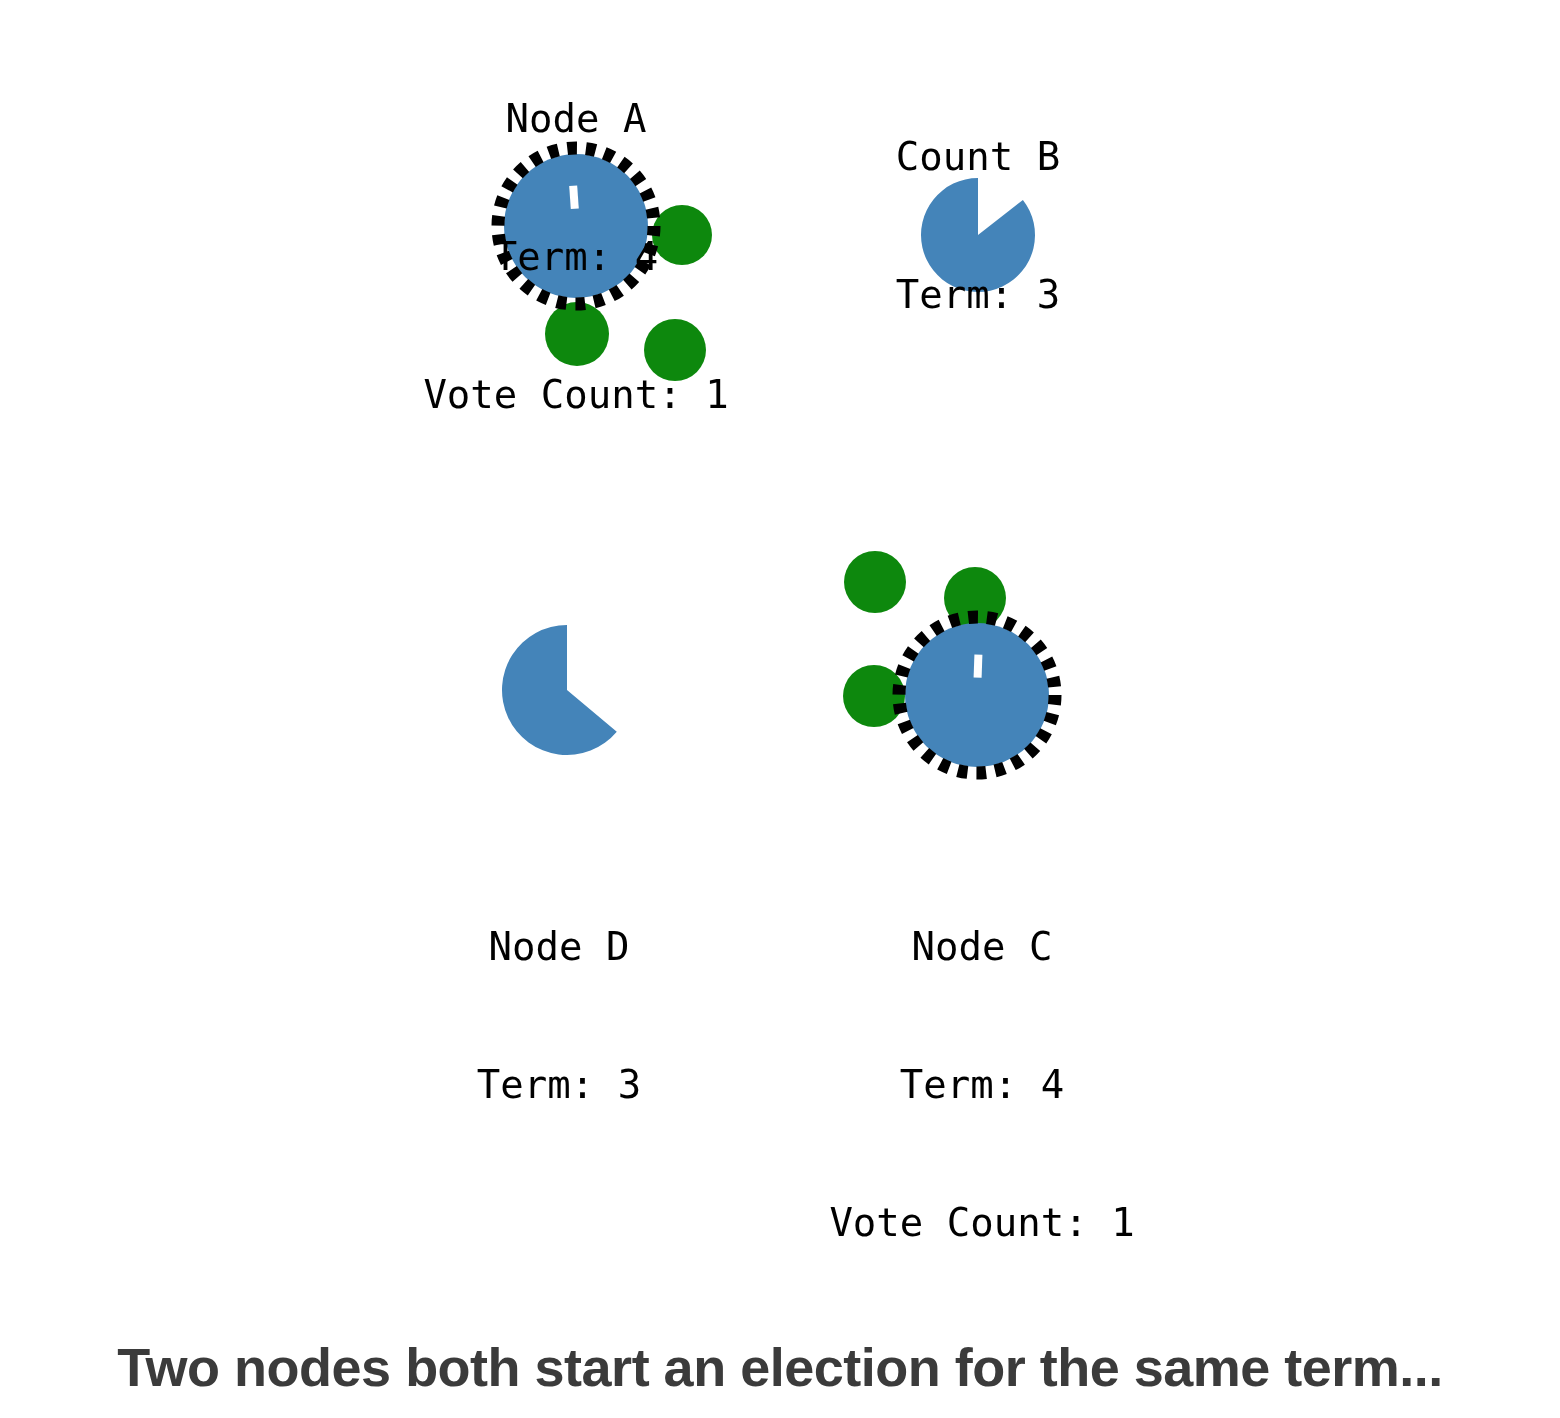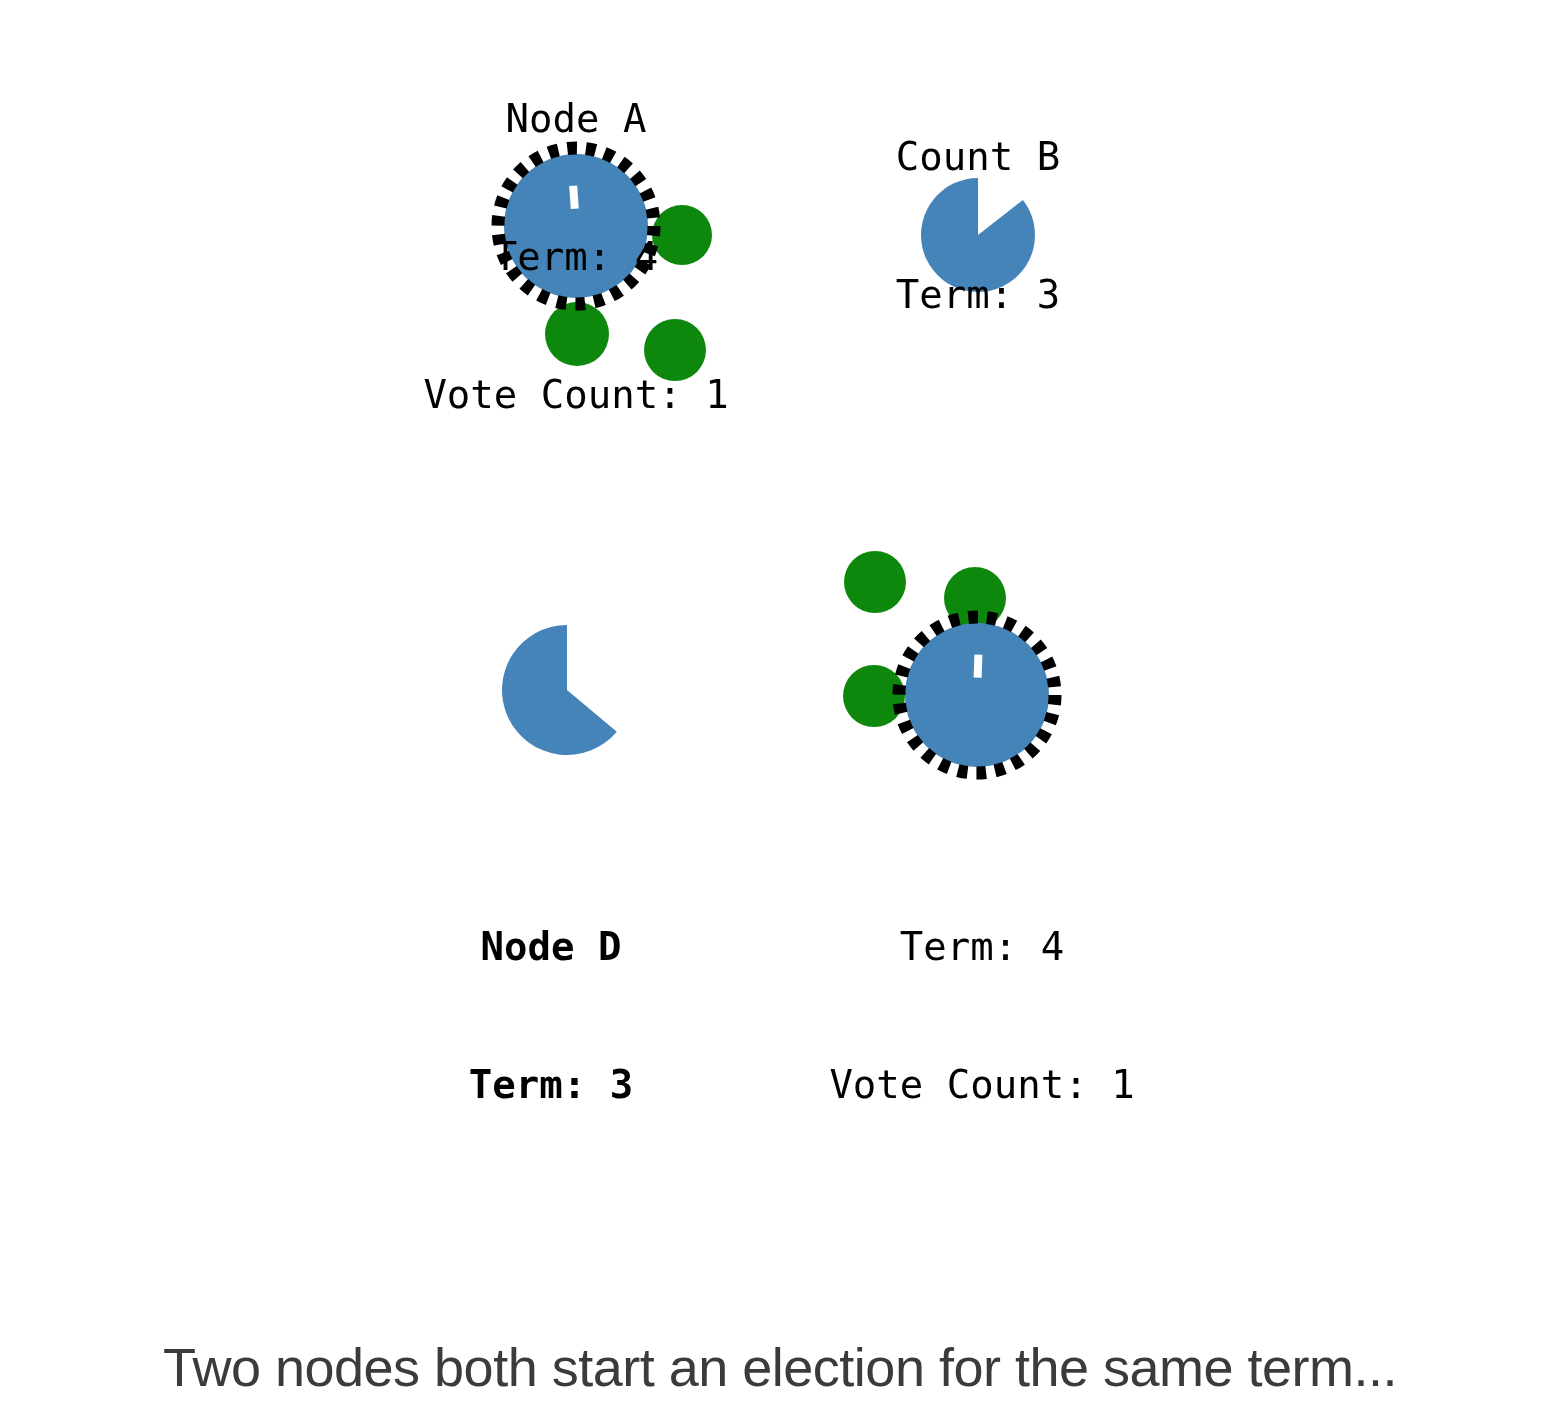--- a/index.html
+++ b/index.html
@@ -35,21 +35,21 @@
     user-select: none;
   }
 
   .caption {
     position: absolute;
     left: 0;
     top: 1336px;
     width: 1560px;
     text-align: center;
     font-family: "Liberation Sans", "DejaVu Sans", sans-serif;
-    font-weight: normal;
+    font-weight: bold;
     font-size: 54px;
     line-height: 62px;
     color: #3b3b3b;
     letter-spacing: -0.5px;
     white-space: nowrap;
   }
 
   svg.diagram {
     position: absolute;
     left: 0;
@@ -98,25 +98,26 @@
     <div>Node A</div>
     <div>Term: 4</div>
     <div>Vote Count: 1</div>
   </div>
 
   <div class="node-label" id="label-b" style="left: 790px; top: 42px; width: 376px;">
     <div>Count B</div>
     <div>Term: 3</div>
   </div>
 
-  <div class="node-label" id="label-d" style="left: 313px; top: 832px; width: 476px; font-weight: bold;">
+  <div class="node-label" id="label-d" style="left: 321px; top: 832px; width: 476px;">
     <div>Node D</div>
     <div>Term: 3</div>
   </div>
 
   <div class="node-label" id="label-c" style="left: 736px; top: 832px; width: 492px;">
+    <div>Node C</div>
     <div>Term: 4</div>
     <div>Vote Count: 1</div>
   </div>
 
   <div class="caption" style="color: rgb(59, 59, 59);">Two nodes both start an election for the same term...</div>
 
 </div>
 
 </body></html>

